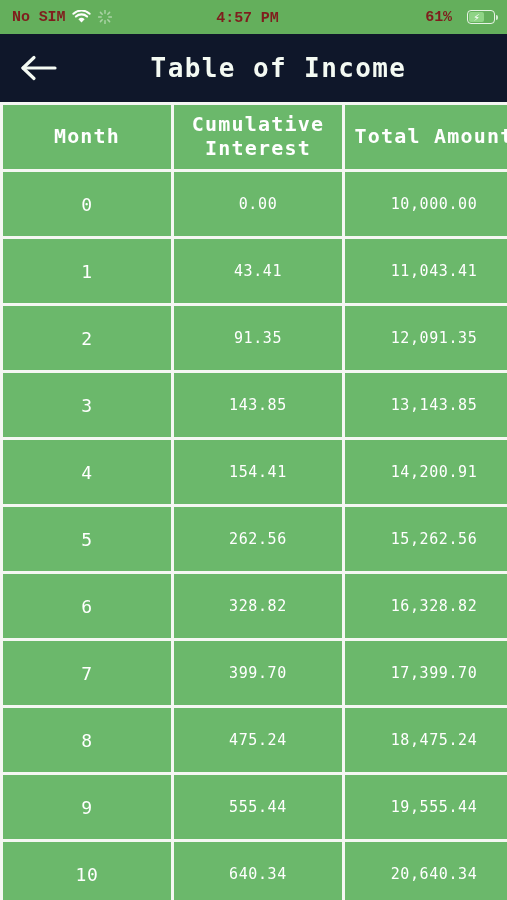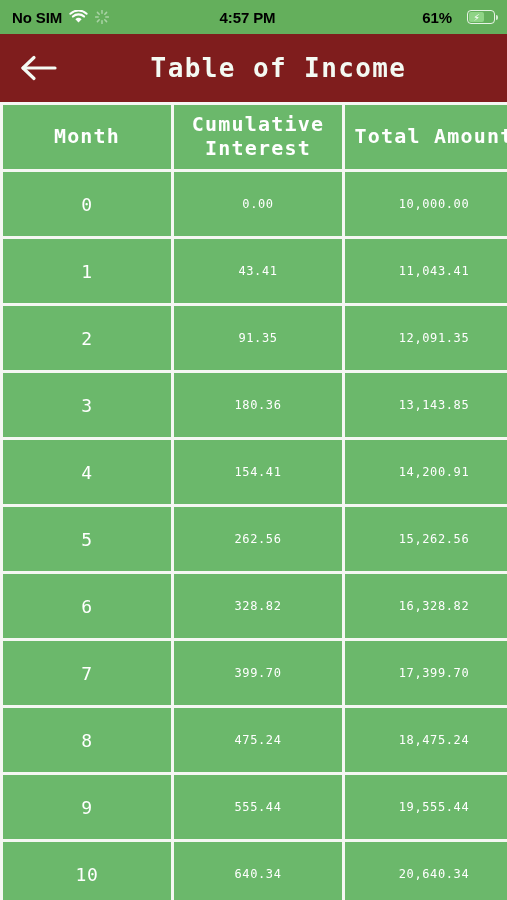--- a/index.html
+++ b/index.html
@@ -17,24 +17,24 @@
     display:flex;
     align-items:center;
     padding:0 12px;
     color:#ffffff;
     position:relative;
   }
   #status-left {
     display:flex; align-items:center; gap:7px;
   }
   .status-text {
-    font-family:Liberation Sans, sans-serif;
+    font-family:Liberation Mono, monospace;
     font-size:15px;
     font-weight:600;
-    color:#000000;
+    color:#7f1d1d;
     letter-spacing:-0.1px;
   }
   #wifi-icon svg { display:block; }
   #spinner-icon { opacity:0.45; }
   #spinner-icon svg { display:block; }
   #status-center {
     position:absolute;
     left:0; right:12px;
     text-align:center;
     pointer-events:none;
@@ -72,21 +72,21 @@
     left:50%; top:50%;
     transform:translate(-50%,-50%);
     font-size:11px;
     line-height:1;
     color:#ffffff;
   }
 
   
   #app-bar {
     height:68px;
-    background:#7f1d1d;
+    background:#0f172a;
     display:flex;
     align-items:center;
     position:relative;
   }
   #back-button {
     width:64px; height:64px;
     display:flex; align-items:center; justify-content:center;
     cursor:pointer;
     flex:0 0 auto;
     margin-left:6px;
@@ -132,21 +132,21 @@
     white-space:nowrap;
   }
   #income-table th {
     font-size:20px;
     font-weight:700;
     letter-spacing:1.2px;
     line-height:1.18;
     white-space:normal;
   }
   #income-table td {
-    font-size:12px;
+    font-size:15px;
     letter-spacing:0.6px;
   }
   #income-table td.cell-month { font-size:18px; }
 </style>
 </head>
 <body>
 
 <div id="status-bar">
   <div id="status-left">
     <span class="status-text">No SIM</span>
@@ -224,21 +224,21 @@
         <td>43.41</td>
         <td>11,043.41</td>
       </tr>
       <tr>
         <td class="cell-month">2</td>
         <td>91.35</td>
         <td>12,091.35</td>
       </tr>
       <tr>
         <td class="cell-month">3</td>
-        <td>180.36</td>
+        <td>143.85</td>
         <td>13,143.85</td>
       </tr>
       <tr>
         <td class="cell-month">4</td>
         <td>154.41</td>
         <td>14,200.91</td>
       </tr>
       <tr>
         <td class="cell-month">5</td>
         <td>262.56</td>

